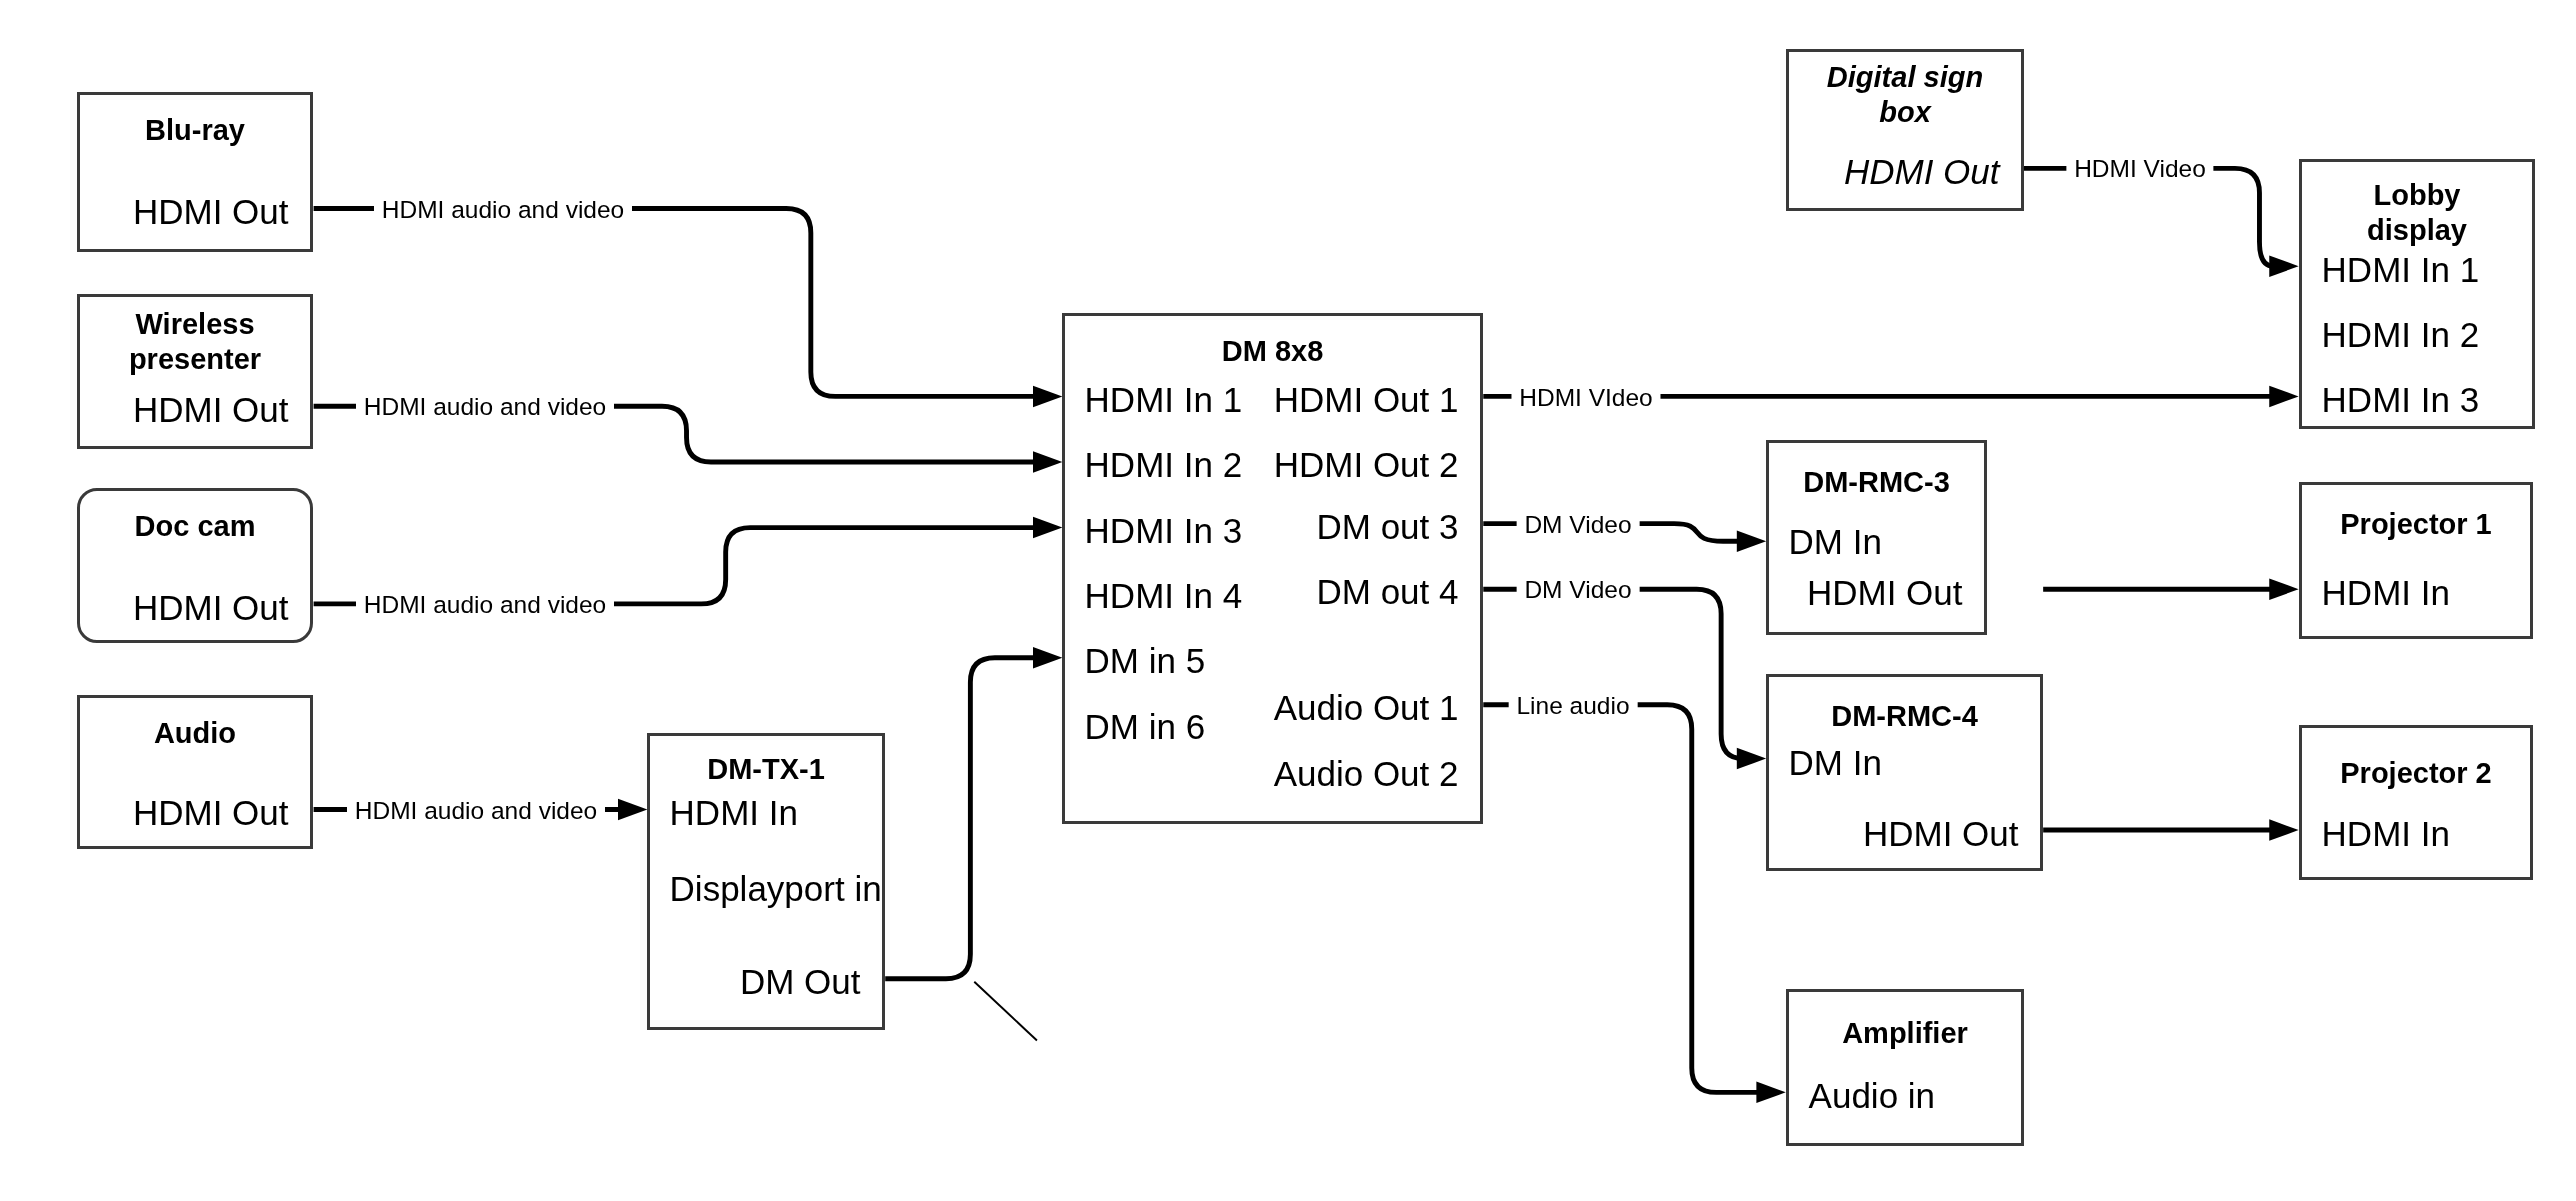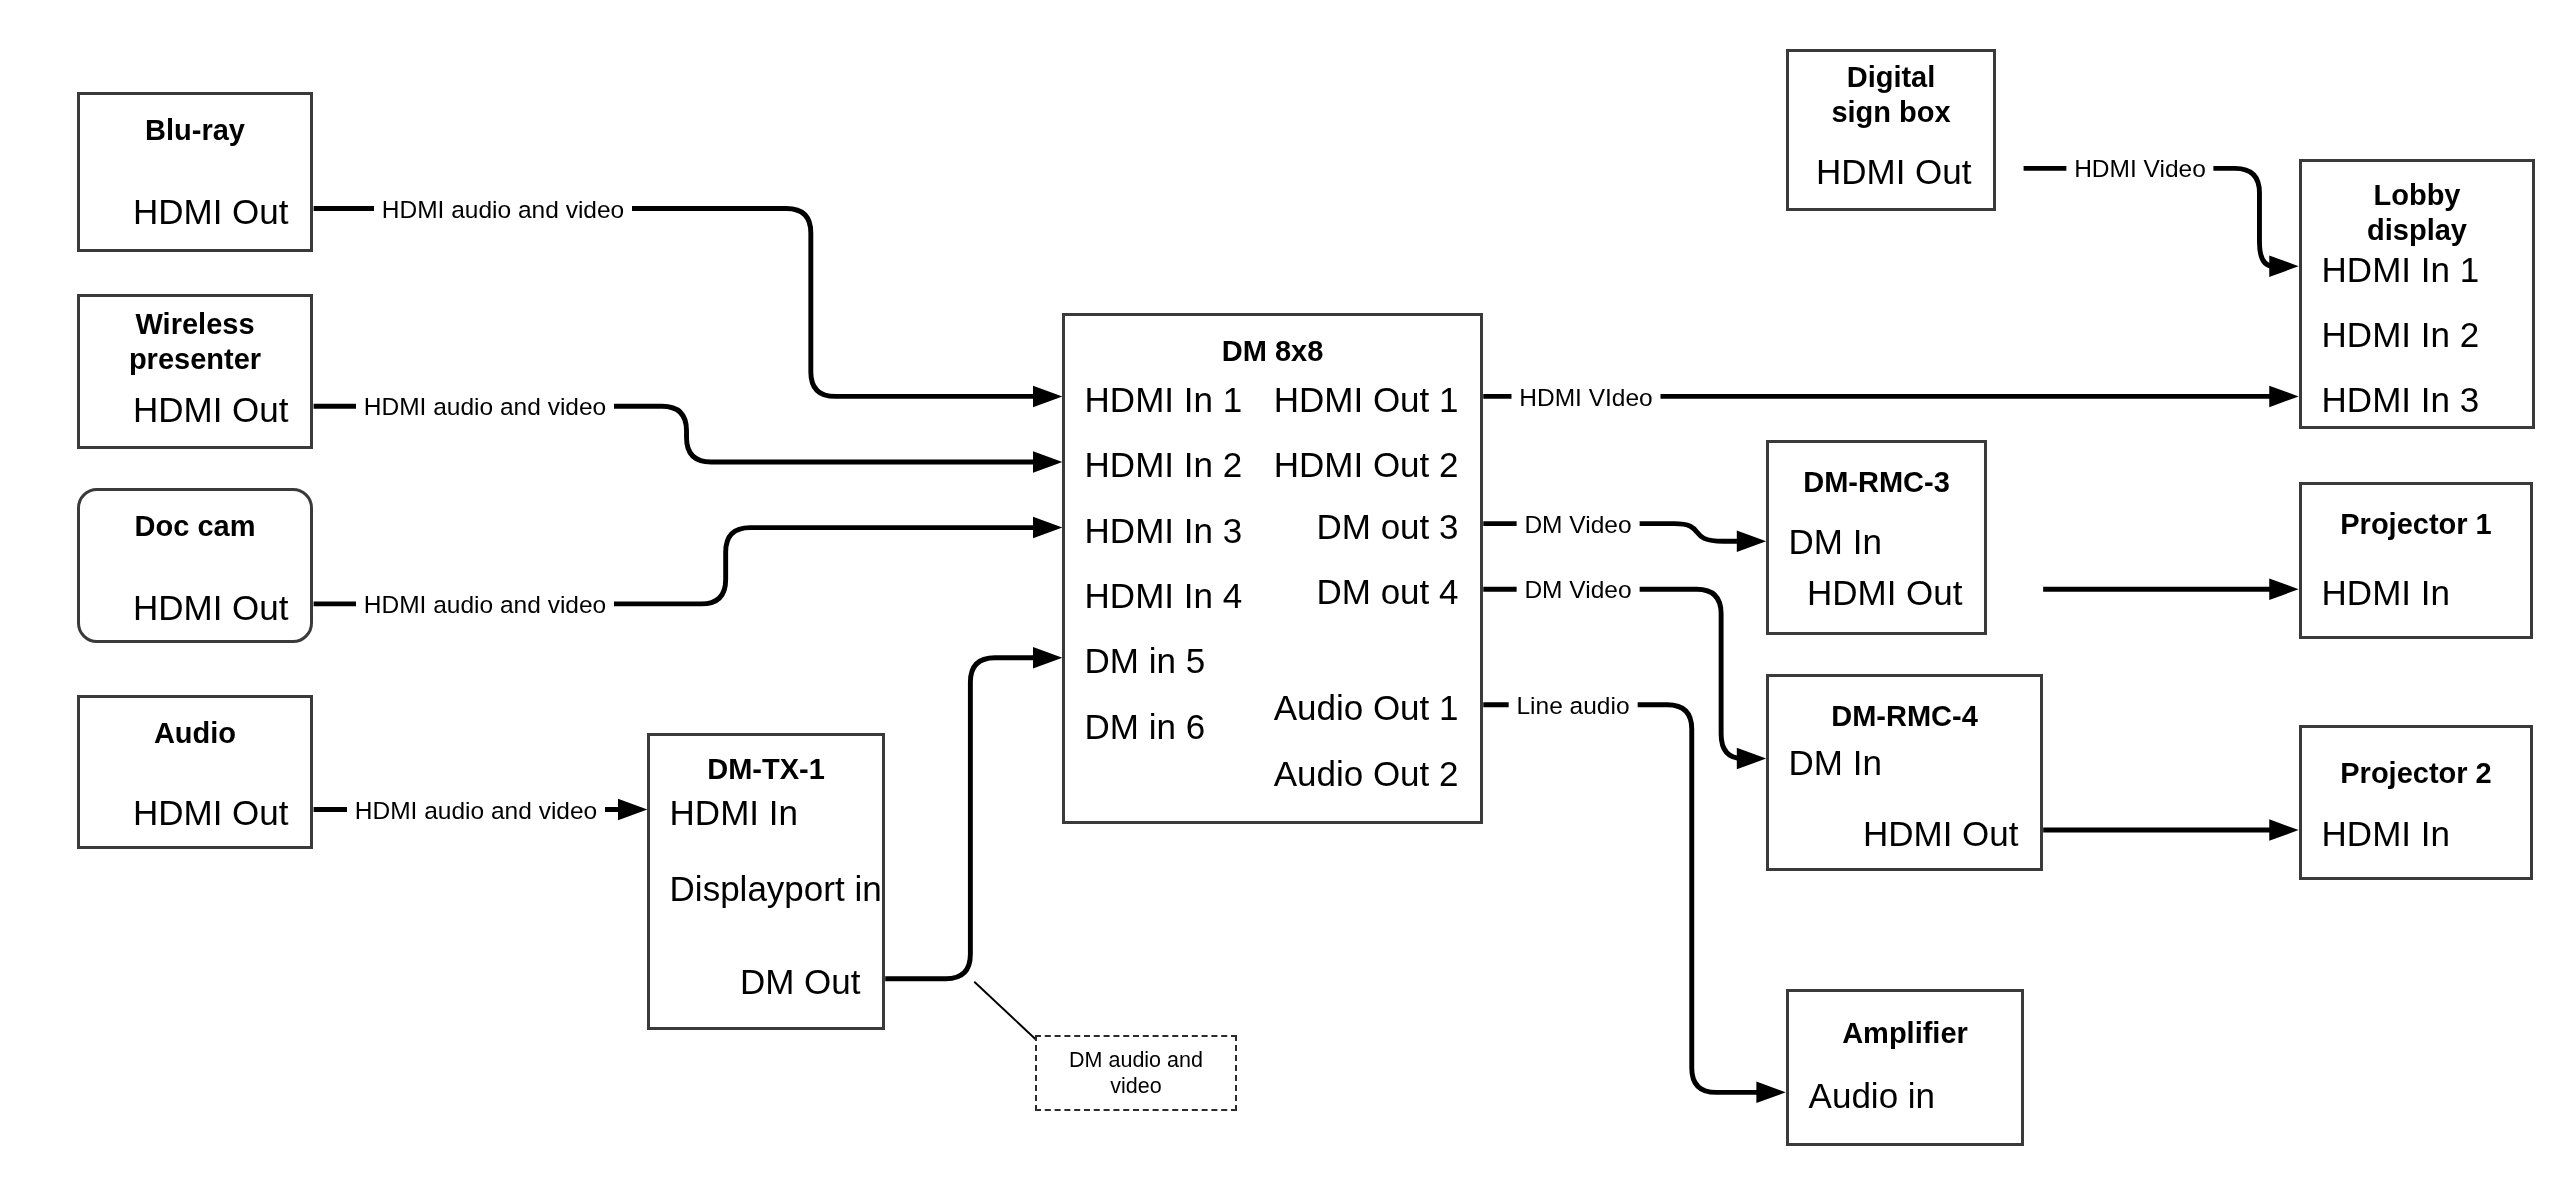--- a/index.html
+++ b/index.html
@@ -105,21 +105,21 @@
     <div class="port pl" style="top:329px;">DM in 5</div>
     <div class="port pl" style="top:395px;">DM in 6</div>
     <div class="port pr" style="top:68px;">HDMI Out 1</div>
     <div class="port pr" style="top:133px;">HDMI Out 2</div>
     <div class="port pr" style="top:195px;">DM out 3</div>
     <div class="port pr" style="top:260px;">DM out 4</div>
     <div class="port pr" style="top:376px;">Audio Out 1</div>
     <div class="port pr" style="top:442px;">Audio Out 2</div>
   </div>
 
-  <div class="node" style="left:1786px;top:49px;width:210px;height:162px;">
+  <div class="node" style="left:1786px;top:49px;width:238px;height:162px;font-style:italic;">
     <div class="title narrow" style="top:7.8px;">Digital sign box</div>
     <div class="port pr" style="top:104px;">HDMI Out</div>
   </div>
 
   <div class="node" style="left:2299px;top:159px;width:236px;height:270px;">
     <div class="title narrower" style="top:15.7px;">Lobby display</div>
     <div class="port pl" style="top:92px;">HDMI In 1</div>
     <div class="port pl" style="top:157px;">HDMI In 2</div>
     <div class="port pl" style="top:222px;">HDMI In 3</div>
   </div>
@@ -154,18 +154,15 @@
   <span class="edge-label" style="left:503px;top:209px;">HDMI audio and video</span>
   <span class="edge-label" style="left:485px;top:406px;">HDMI audio and video</span>
   <span class="edge-label" style="left:485px;top:604px;">HDMI audio and video</span>
   <span class="edge-label" style="left:476px;top:810px;">HDMI audio and video</span>
   <span class="edge-label" style="left:1586px;top:397px;">HDMI VIdeo</span>
   <span class="edge-label" style="left:2140px;top:168px;">HDMI Video</span>
   <span class="edge-label" style="left:1578px;top:524px;">DM Video</span>
   <span class="edge-label" style="left:1578px;top:589px;">DM Video</span>
   <span class="edge-label" style="left:1573px;top:705px;">Line audio</span>
 
-  <div class="note" style="left:1035px;top:1035px;width:198px;height:72px;">
-    <span class="note-text">DM audio and video</span>
-  </div>
 
 </div>
 
 
 </body></html>

